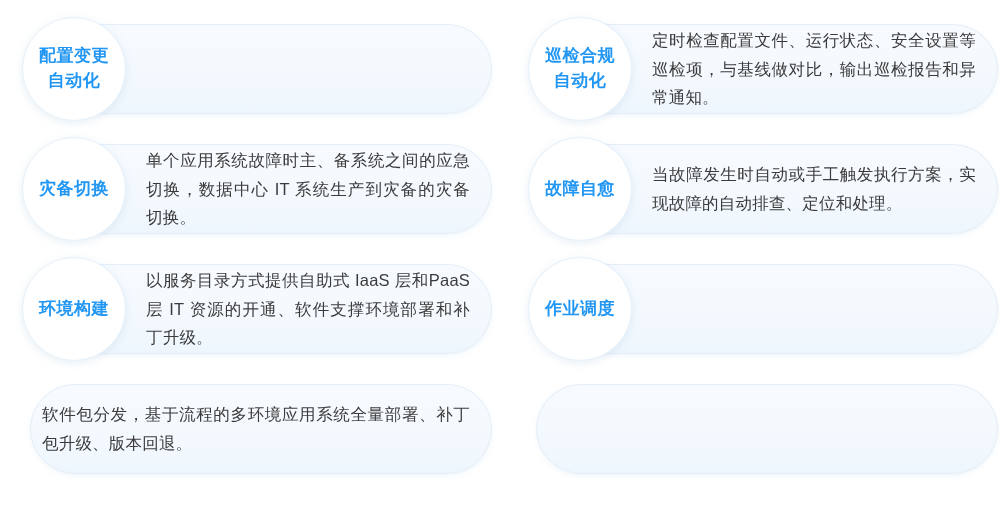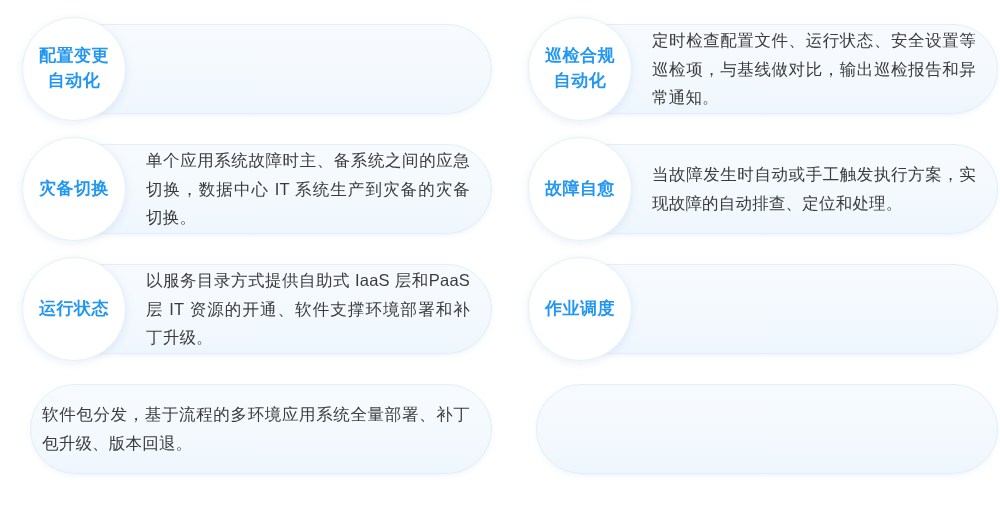--- a/index.html
+++ b/index.html
@@ -115,21 +115,21 @@
       <div class="pill"></div>
       <div class="badge">
         <span class="badge-text">故障自愈</span>
       </div>
       <div class="desc">当故障发生时自动或手工触发执行方案，实现故障的自动排查、定位和处理。</div>
     </div>
 
     <div class="card">
       <div class="pill"></div>
       <div class="badge">
-        <span class="badge-text">运行状态</span>
+        <span class="badge-text">环境构建</span>
       </div>
       <div class="desc">以服务目录方式提供自助式 IaaS 层和PaaS 层 IT 资源的开通、软件支撑环境部署和补丁升级。</div>
     </div>
 
     <div class="card">
       <div class="pill"></div>
       <div class="badge">
         <span class="badge-text">作业调度</span>
       </div>
     </div>

